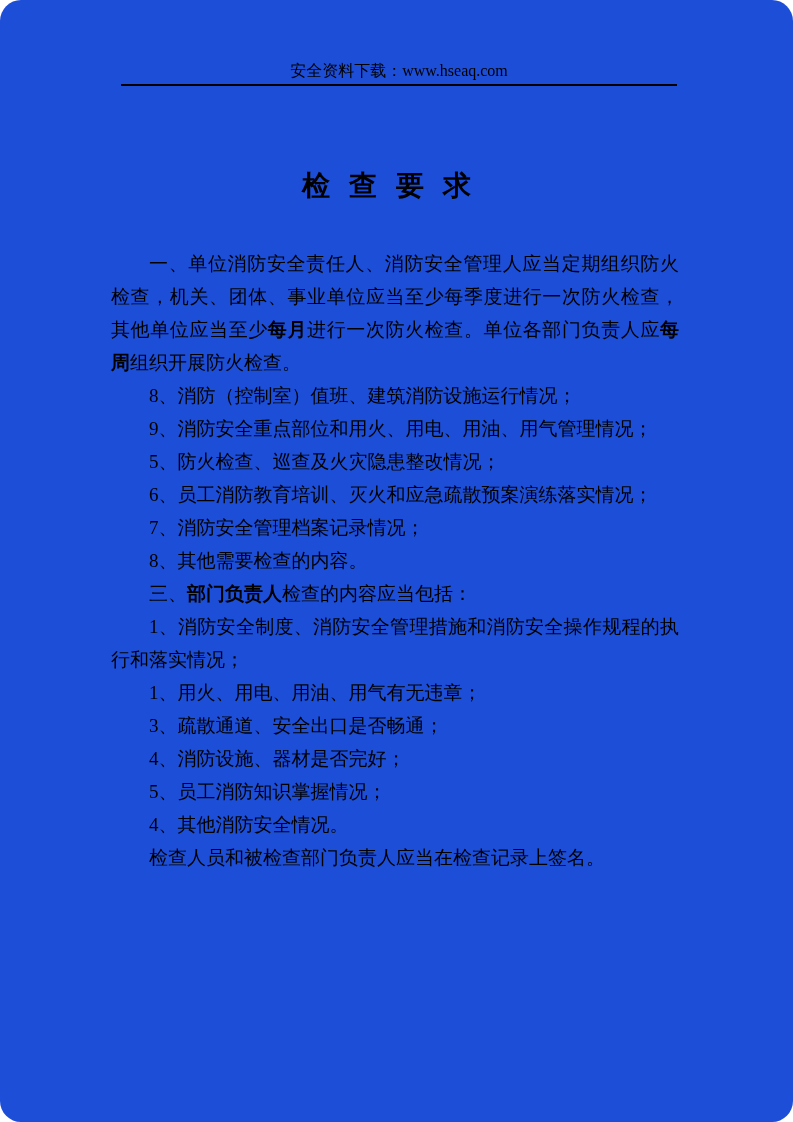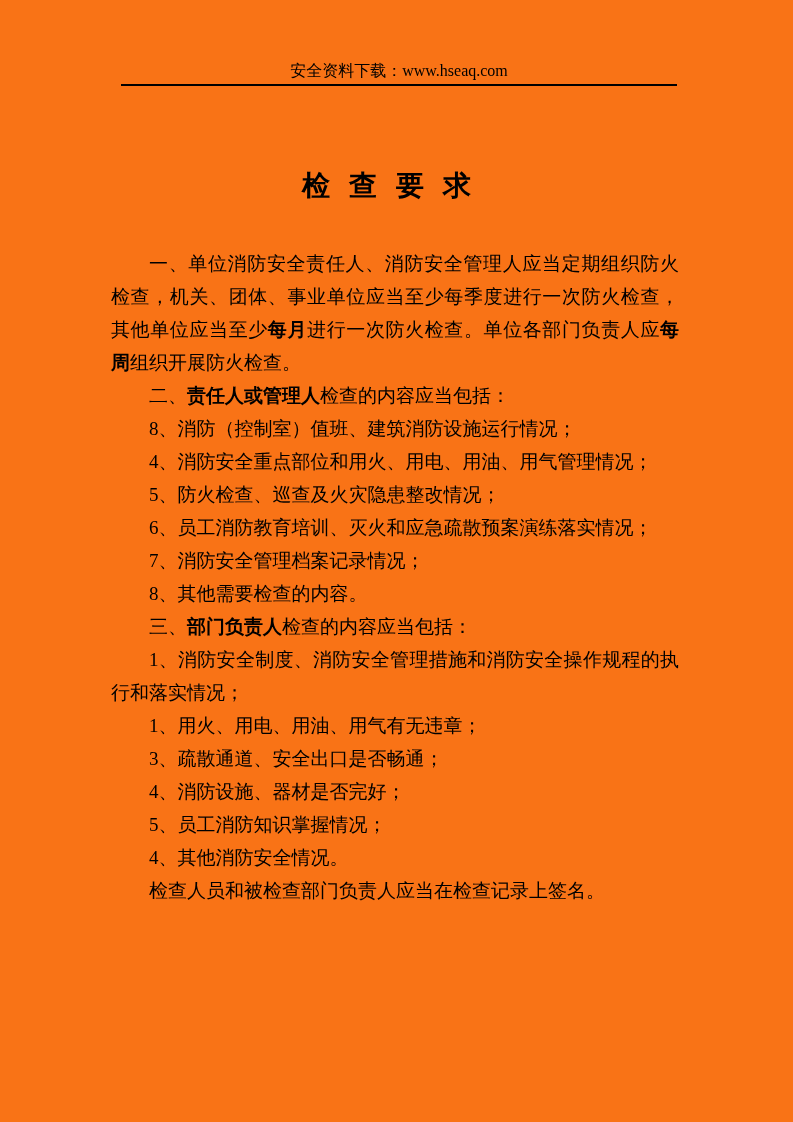--- a/index.html
+++ b/index.html
@@ -4,24 +4,25 @@
 <style>
   html, body {
     margin: 0;
     padding: 0;
     background: #ffffff;
   }
   .page {
     position: relative;
     width: 793px;
     height: 1122px;
-    background: #f97316;
+    background: #1d4ed8;
     font-family: "Liberation Serif", "DejaVu Serif", serif;
     color: #000000;
     overflow: hidden;
+    border-radius: 21px;
   }
   .header {
     position: absolute;
     top: 60px;
     left: 121px;
     width: 556px;
     text-align: center;
     font-size: 16px;
     line-height: 22px;
     padding-bottom: 2px;
@@ -63,23 +64,22 @@
 <div class="page">
 
   <div class="header">
     <span>安全资料下载：www.hseaq.com</span>
   </div>
 
   <div class="doc-title">检 查 要 求</div>
 
   <div class="body-text">
       <p class="para"><span>一、单位消防安全责任人、消防安全管理人应当定期组织防火检查，机关、团体、事业单位应当至少每季度进行一次防火检查，其他单位应当至少</span><span class="bold">每月</span><span>进行一次防火检查。单位各部门负责人应</span><span class="bold">每周</span><span>组织开展防火检查。</span></p>
-      <p class="para"><span>二、</span><span class="bold">责任人或管理人</span><span>检查的内容应当包括：</span></p>
       <p class="para"><span>8、消防（控制室）值班、建筑消防设施运行情况；</span></p>
-      <p class="para"><span>4、消防安全重点部位和用火、用电、用油、用气管理情况；</span></p>
+      <p class="para"><span>9、消防安全重点部位和用火、用电、用油、用气管理情况；</span></p>
       <p class="para"><span>5、防火检查、巡查及火灾隐患整改情况；</span></p>
       <p class="para"><span>6、员工消防教育培训、灭火和应急疏散预案演练落实情况；</span></p>
       <p class="para"><span>7、消防安全管理档案记录情况；</span></p>
       <p class="para"><span>8、其他需要检查的内容。</span></p>
       <p class="para"><span>三、</span><span class="bold">部门负责人</span><span>检查的内容应当包括：</span></p>
       <p class="para"><span>1、消防安全制度、消防安全管理措施和消防安全操作规程的执行和落实情况；</span></p>
       <p class="para"><span>1、用火、用电、用油、用气有无违章；</span></p>
       <p class="para"><span>3、疏散通道、安全出口是否畅通；</span></p>
       <p class="para"><span>4、消防设施、器材是否完好；</span></p>
       <p class="para"><span>5、员工消防知识掌握情况；</span></p>

